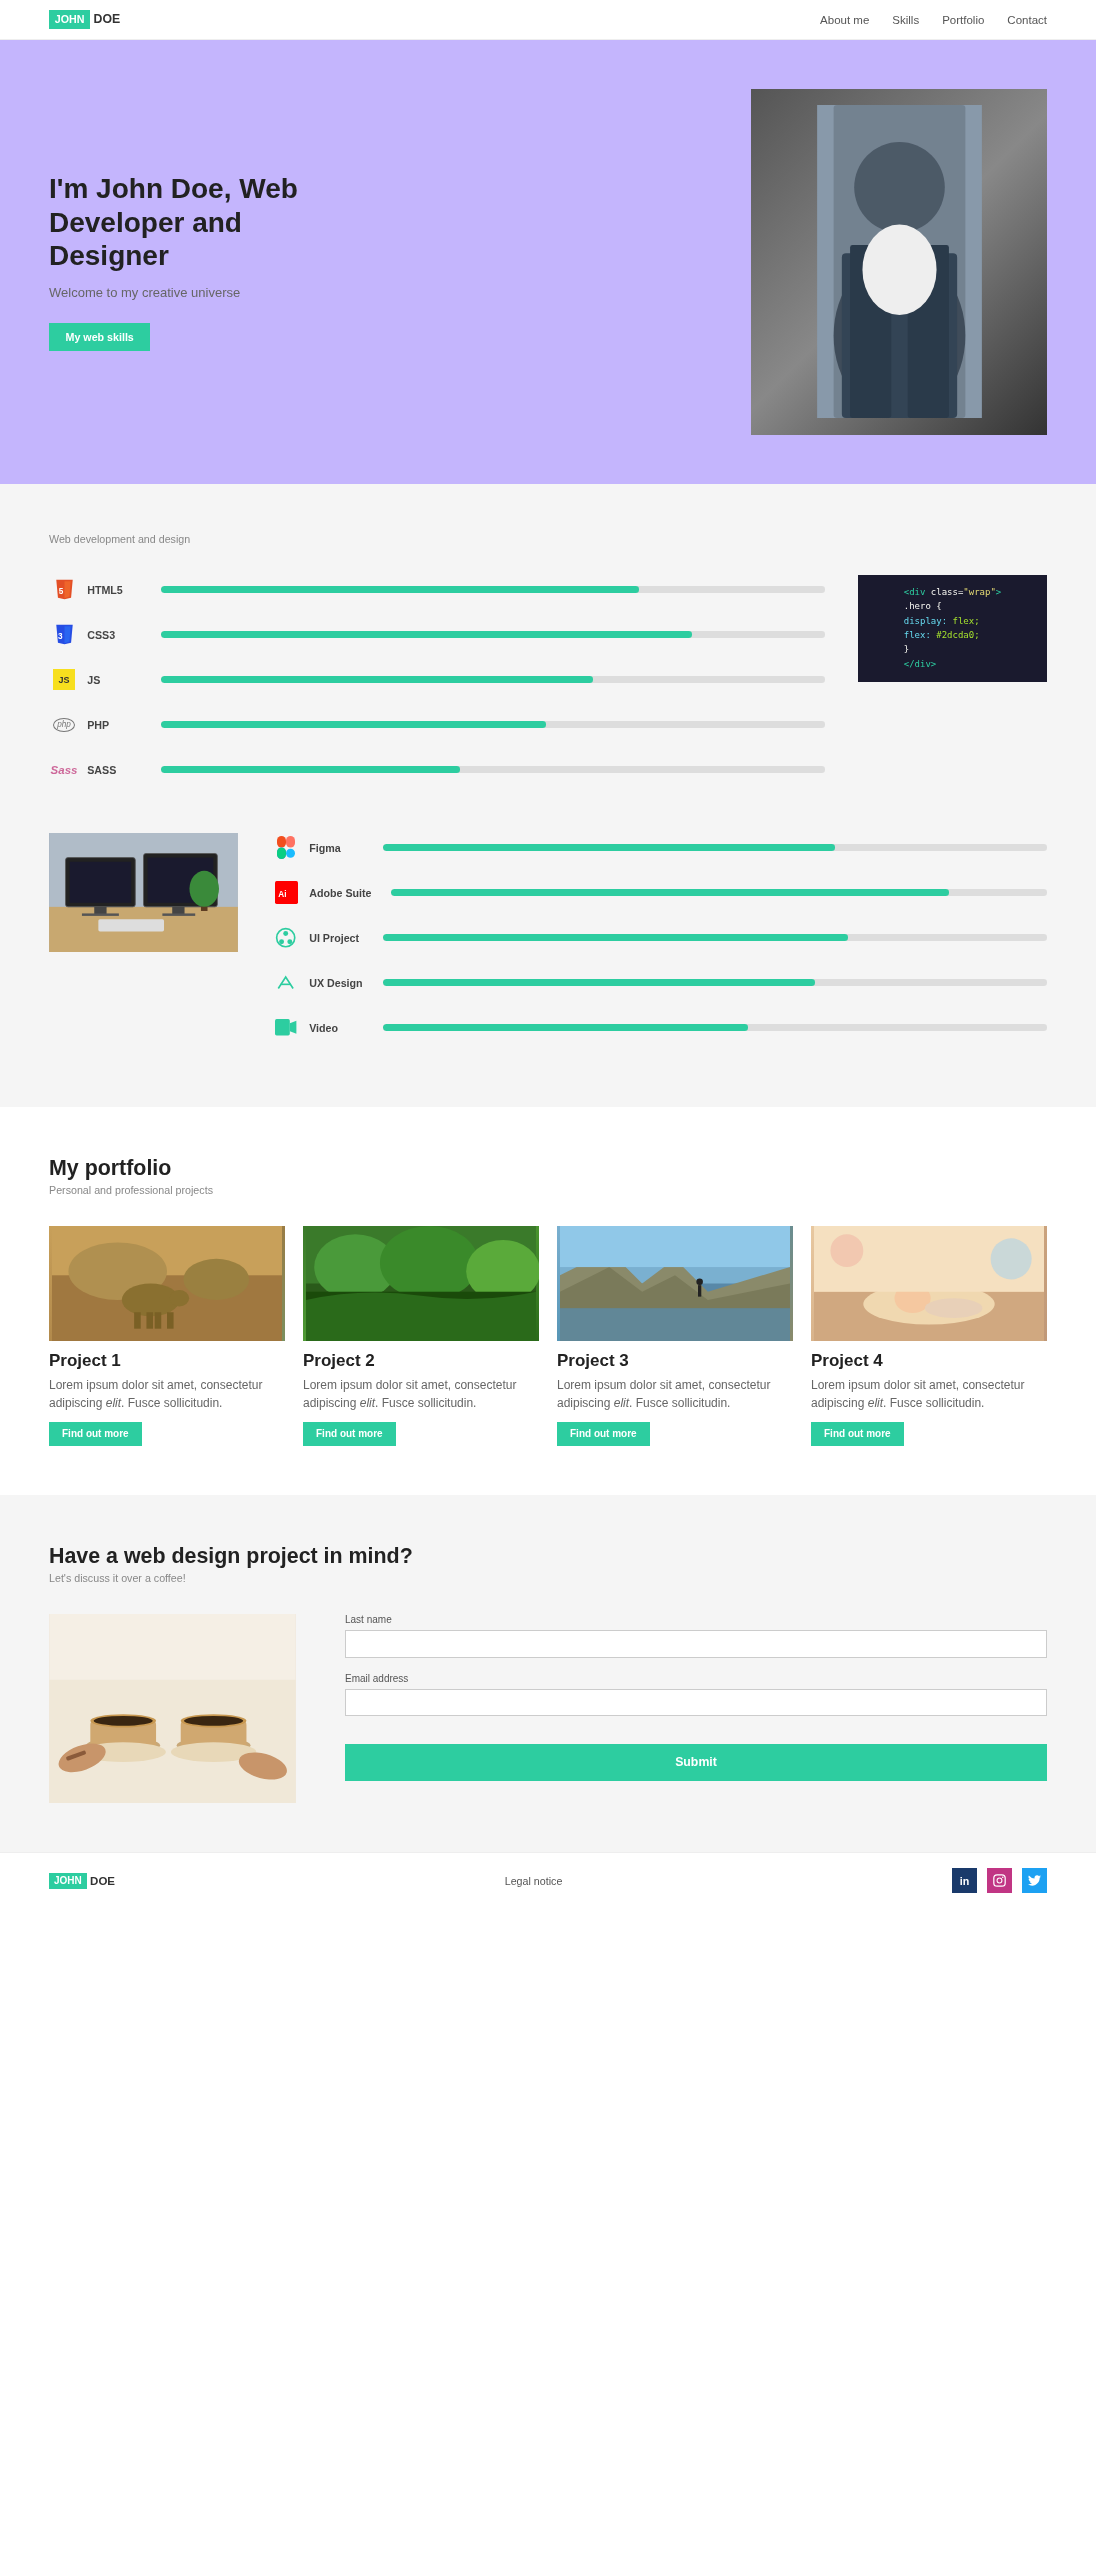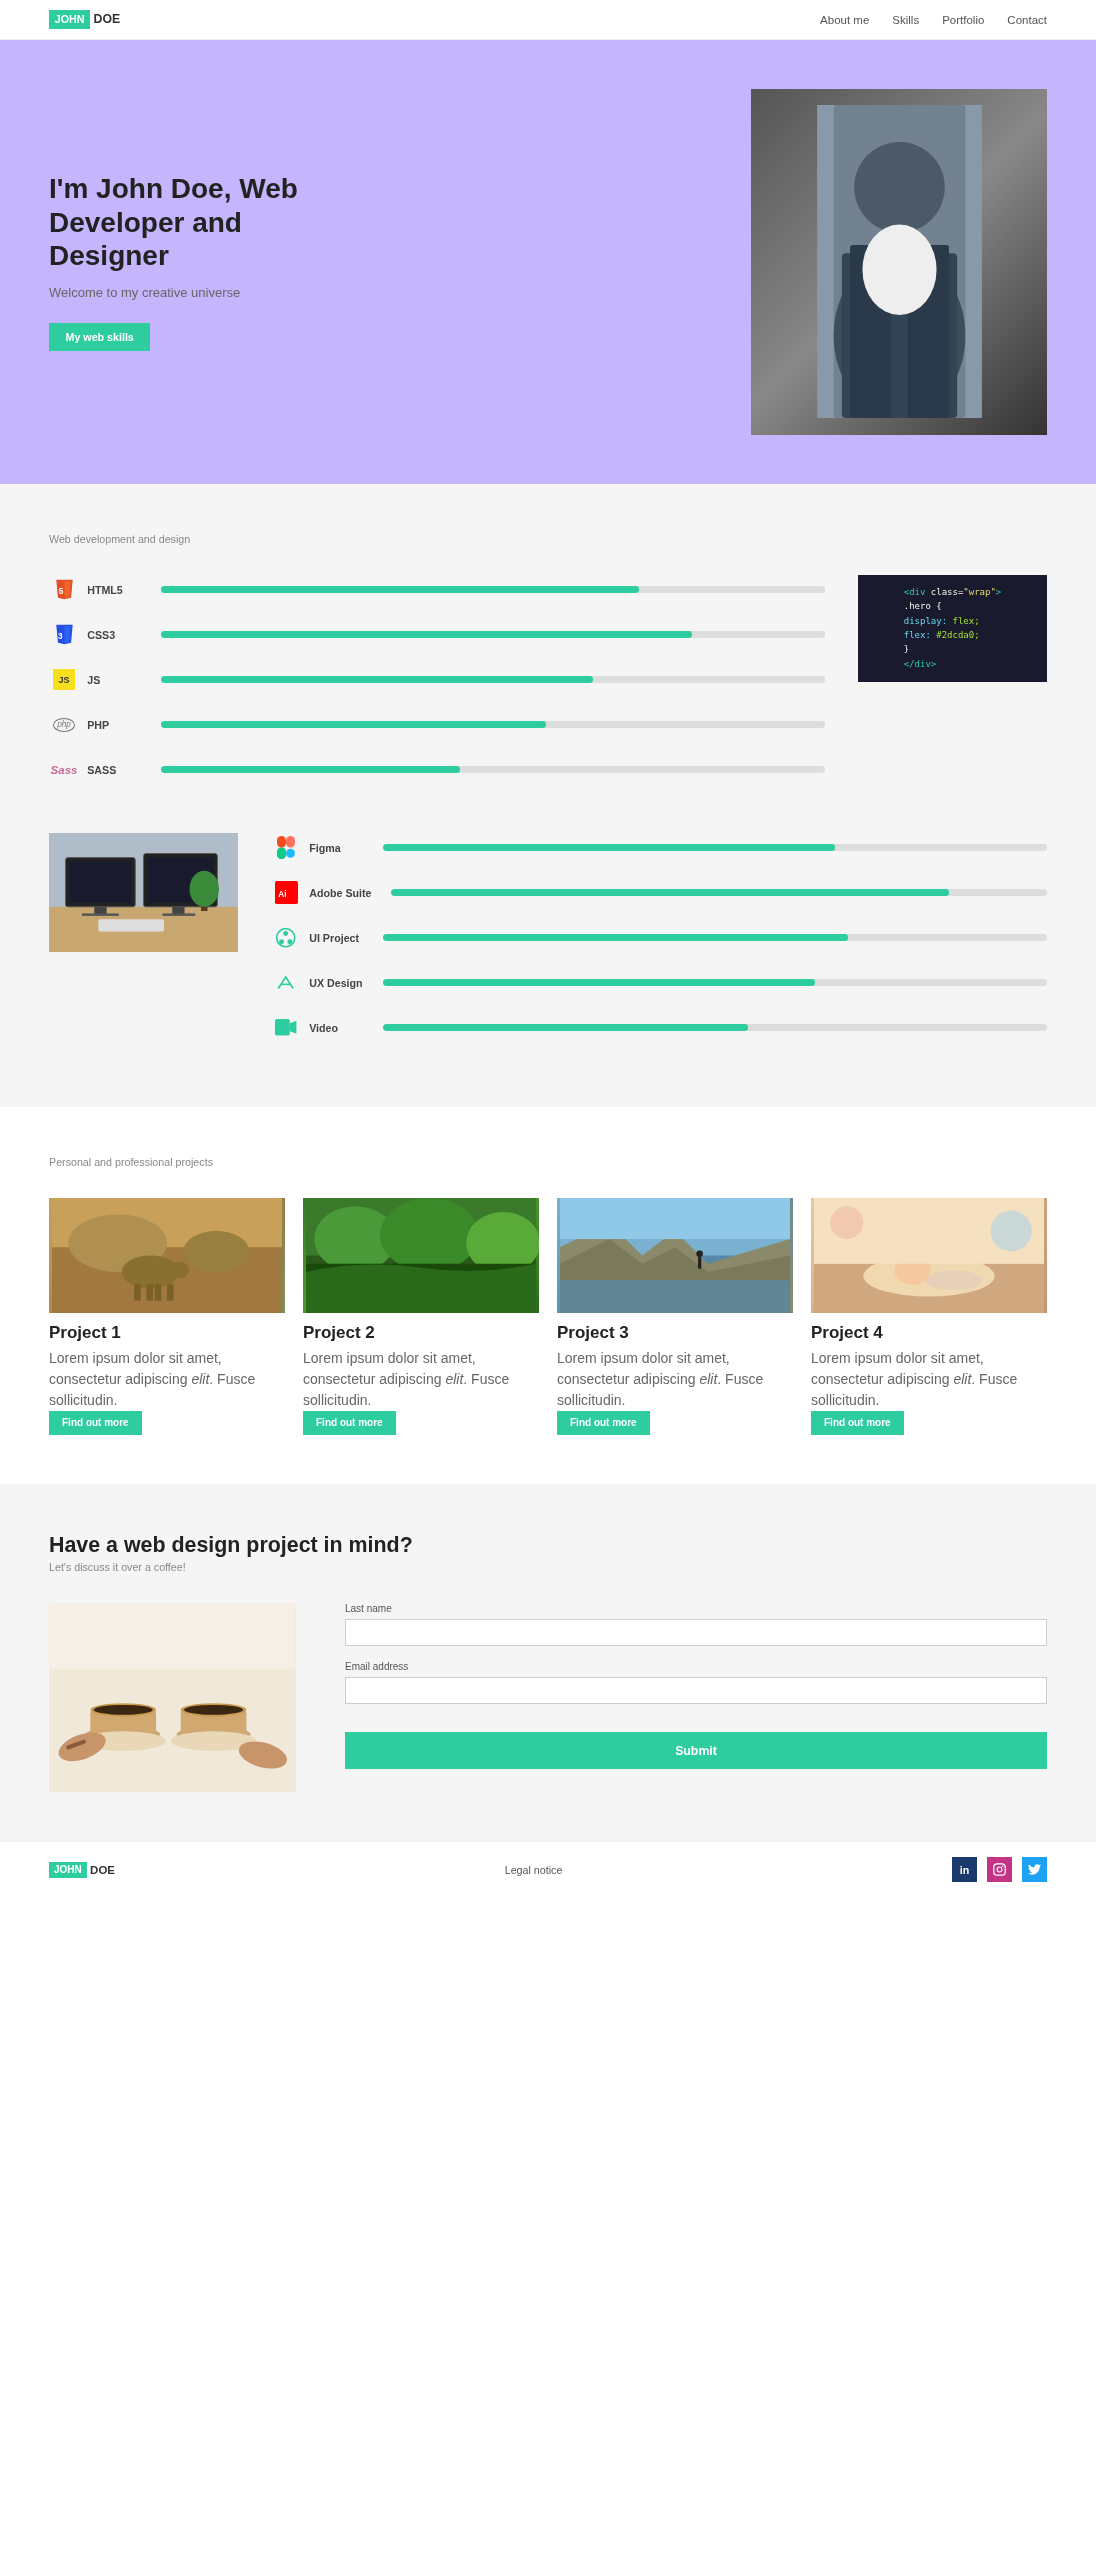--- a/index.html
+++ b/index.html
@@ -55,21 +55,21 @@
     .skill-name { width: 66px; font-size: 10.7px; font-weight: 600; color: #444; margin-right: 8.2px; flex-shrink: 0; }
     .skill-bar-bg { flex: 1; height: 6.6px; background: #ddd; border-radius: 3.3px; overflow: hidden; }
     .skill-bar-fill { height: 100%; background: #2dcda0; border-radius: 3.3px; }
 
     
     .portfolio-section { background: #fff; padding: 49px 49px; }
     .portfolio-grid { display: flex; gap: 18px; margin-top: 23px; }
     .portfolio-card { flex: 1; }
     .portfolio-card-img { width: 100%; height: 115px; background: #aaa; overflow: hidden; }
     .portfolio-card h3 { font-size: 17px; font-weight: 700; color: #222; margin: 10px 0 5px; }
-    .portfolio-card p { font-size: 14px; color: #666; line-height: 1.5; }
+    .portfolio-card p { font-size: 12px; color: #666; line-height: 1.5; margin-bottom: 10px; }
     .portfolio-card p span { font-style: italic; }
     .btn-find { background: #2dcda0; color: #fff; border: none; padding: 6.6px 13px; font-size: 10px; cursor: pointer; font-weight: 600; }
 
     
     .contact-section { background: #f5f5f5; padding: 49px 49px; }
     .contact-inner { display: flex; gap: 49px; align-items: flex-start; margin-top: 23px; }
     .contact-img { width: 247px; height: 189px; background: #e8e0d5; flex-shrink: 0; overflow: hidden; display: flex; align-items: center; justify-content: center; }
     .contact-form { flex: 1; }
     .form-row { display: flex; gap: 16.5px; margin-bottom: 15px; }
     .form-group { flex: 1; display: flex; flex-direction: column; }
@@ -322,20 +322,21 @@
         <span class="skill-name">Video</span>
         <div class="skill-bar-bg">
           <div class="skill-bar-fill" style="width:55%"></div>
         </div>
       </div>
     </div>
   </div>
 </section>
 
 <section class="portfolio-section">
+  <h2 class="section-title">My portfolio</h2>
   <p class="section-subtitle">Personal and professional projects</p>
 
   <div class="portfolio-grid">
 
     <div class="portfolio-card">
       <div class="portfolio-card-img img-landscape1">
         <svg width="100%" height="115" viewBox="0 0 280 140" xmlns="http://www.w3.org/2000/svg">
           <rect width="280" height="140" fill="#c8a05a"></rect>
           <rect x="0" y="60" width="280" height="80" fill="#a07840"></rect>
           <ellipse cx="80" cy="55" rx="60" ry="35" fill="#b09050"></ellipse>

